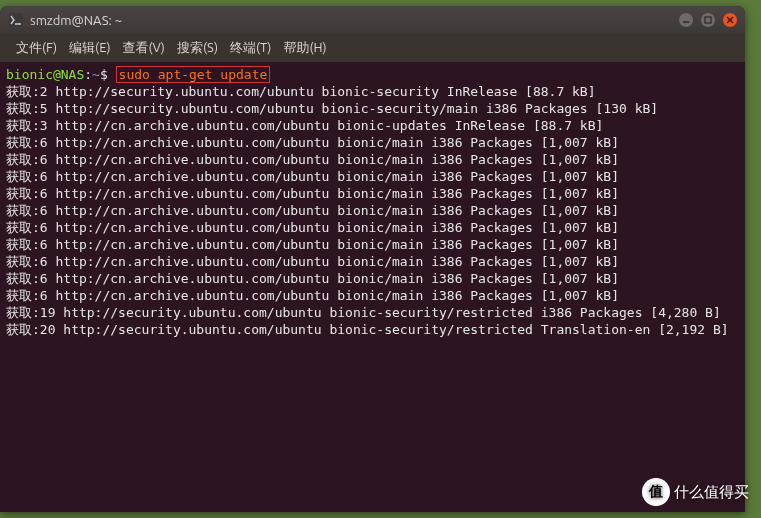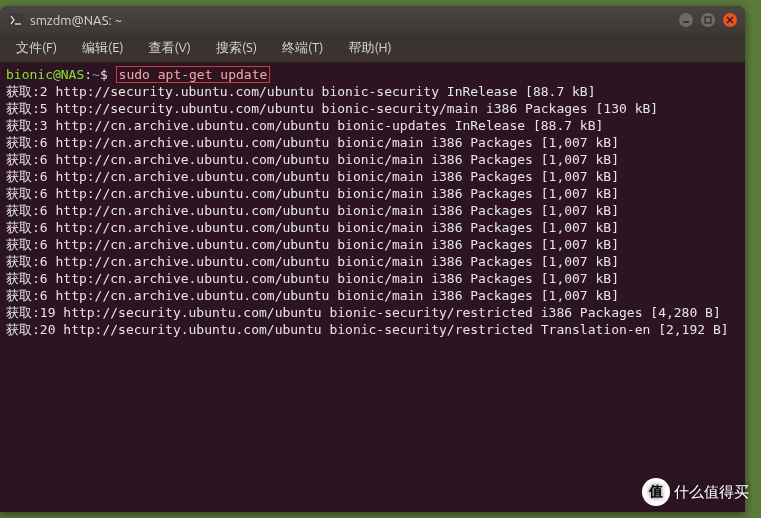--- a/index.html
+++ b/index.html
@@ -60,21 +60,21 @@
   }
   .ctrl-min { background: #6e6a66; }
   .ctrl-max { background: #6e6a66; }
   .ctrl-close { background: #e95420; }
   .menubar {
     height: 28px;
     background: #3a332e;
     display: flex;
     align-items: center;
     padding: 0 10px;
-    gap: 13px;
+    gap: 0;
   }
   .menu-item {
     color: #d8d4d0;
     font-size: 13px;
     font-family: "Ubuntu", sans-serif;
     padding: 2px 6px;
     cursor: pointer;
   }
   .terminal-body {
     background: #2d0f22;
@@ -83,21 +83,21 @@
     padding: 4px 6px;
     overflow: hidden;
     font-size: 13px;
     line-height: 17px;
     color: #e6e6e6;
   }
   .prompt-user { color: #8ae234; }
   .prompt-path { color: #729fcf; }
   .prompt-sep { color: #e6e6e6; }
   .command {
-    color: #fca5a5;
+    color: #f97316;
     text-align: right;
   }
   .cmd-highlight {
     border: 1px solid #d23838;
     padding: 0 2px;
   }
   .line {
     white-space: pre-wrap;
     word-break: break-all;
   }

